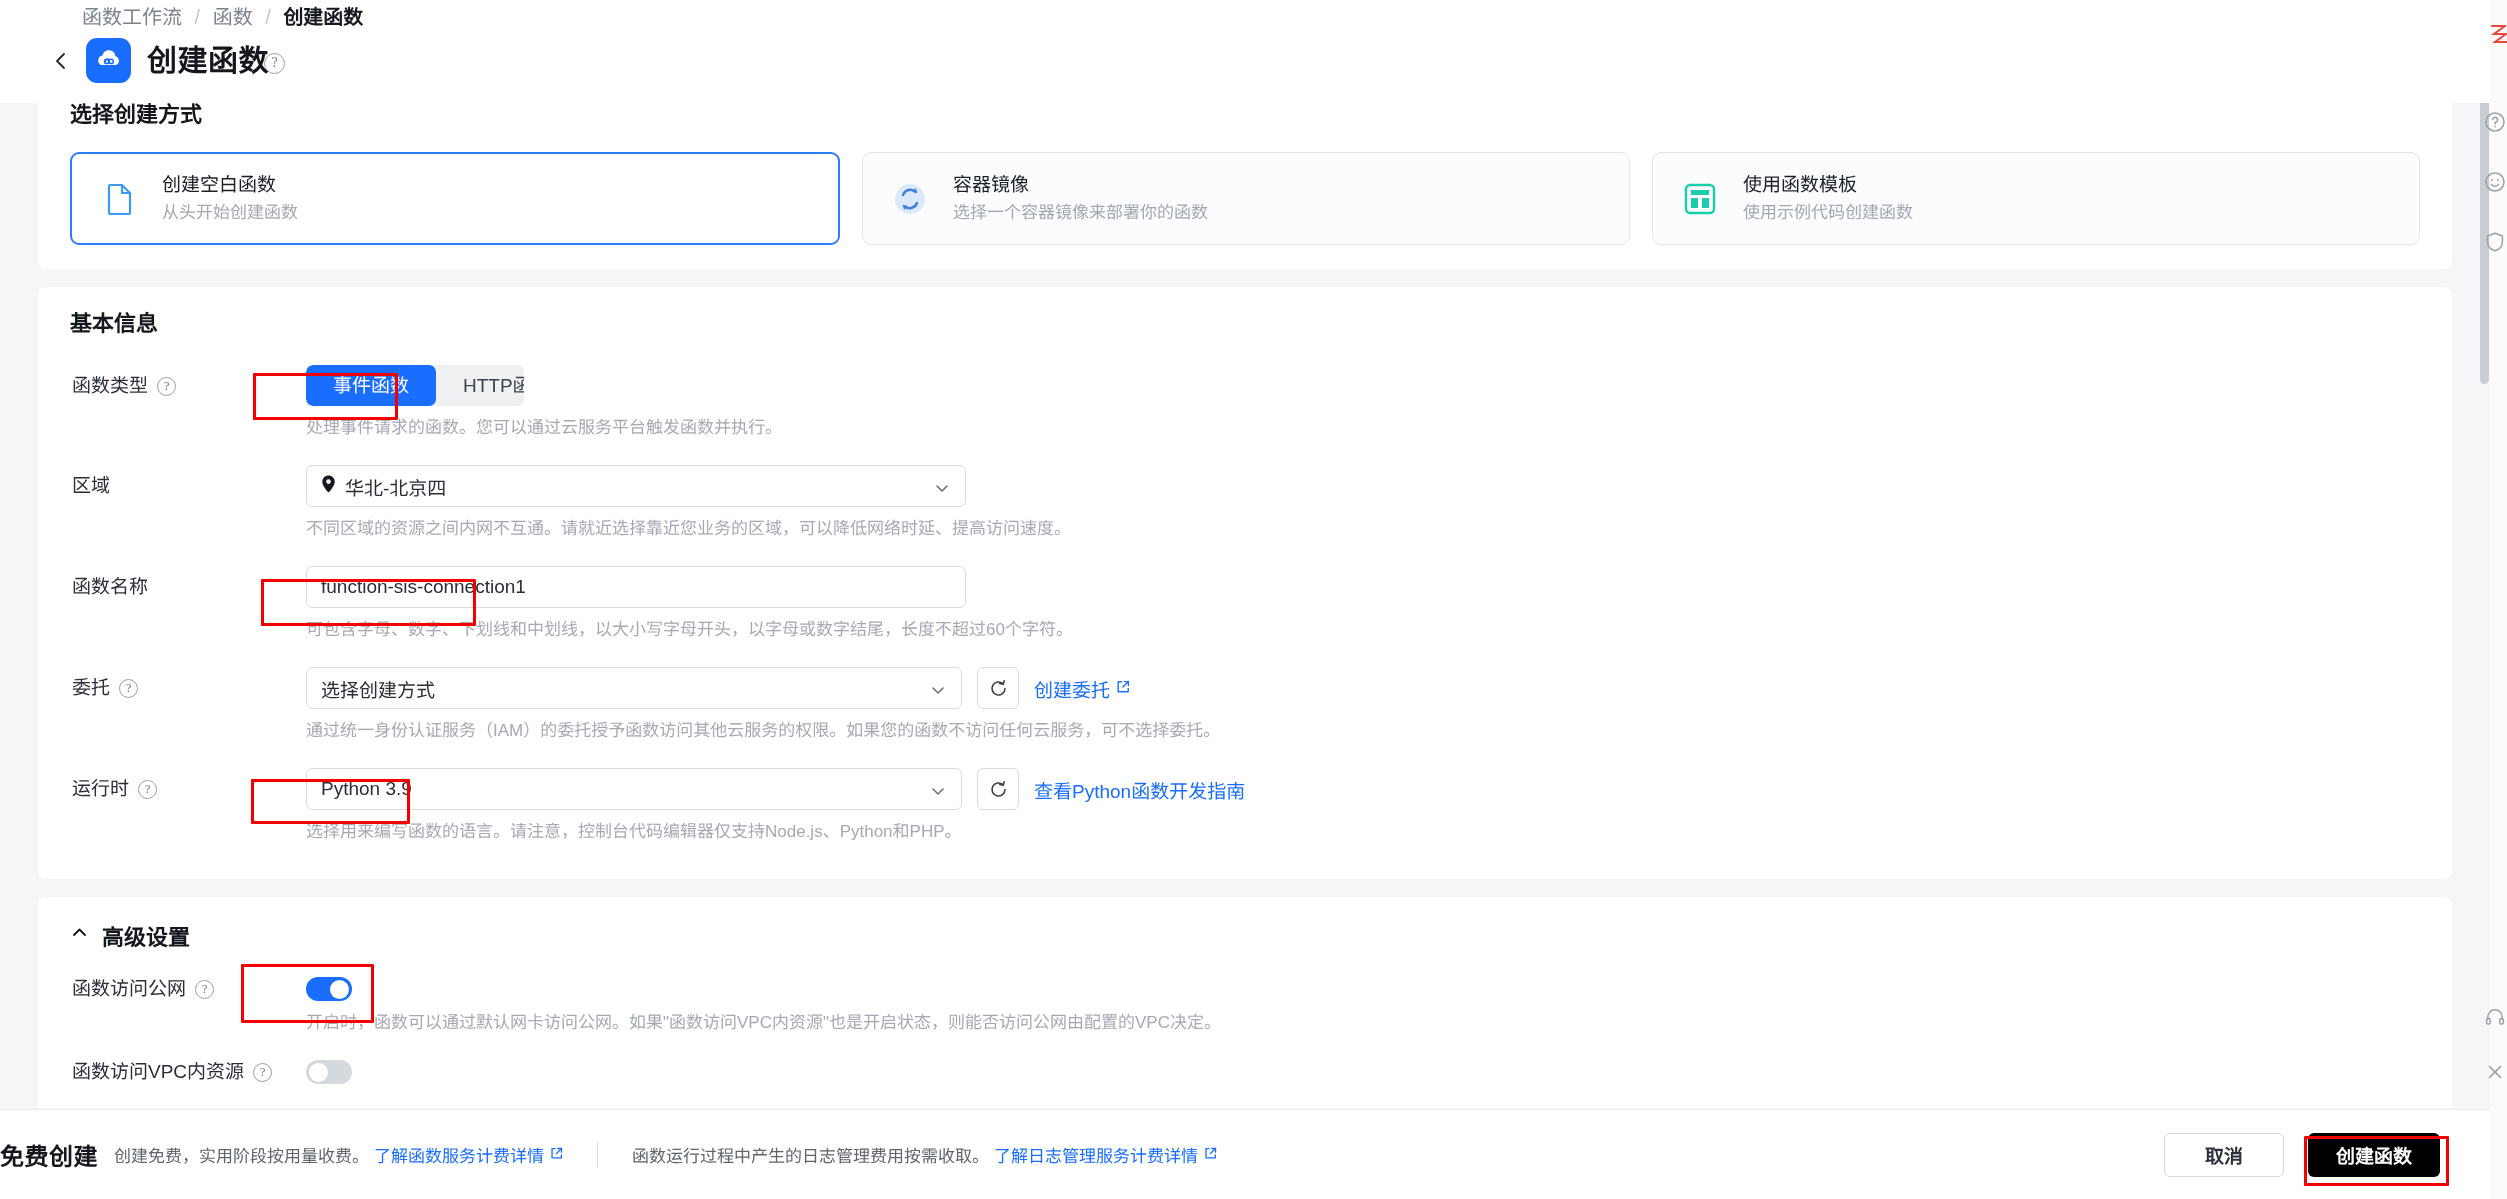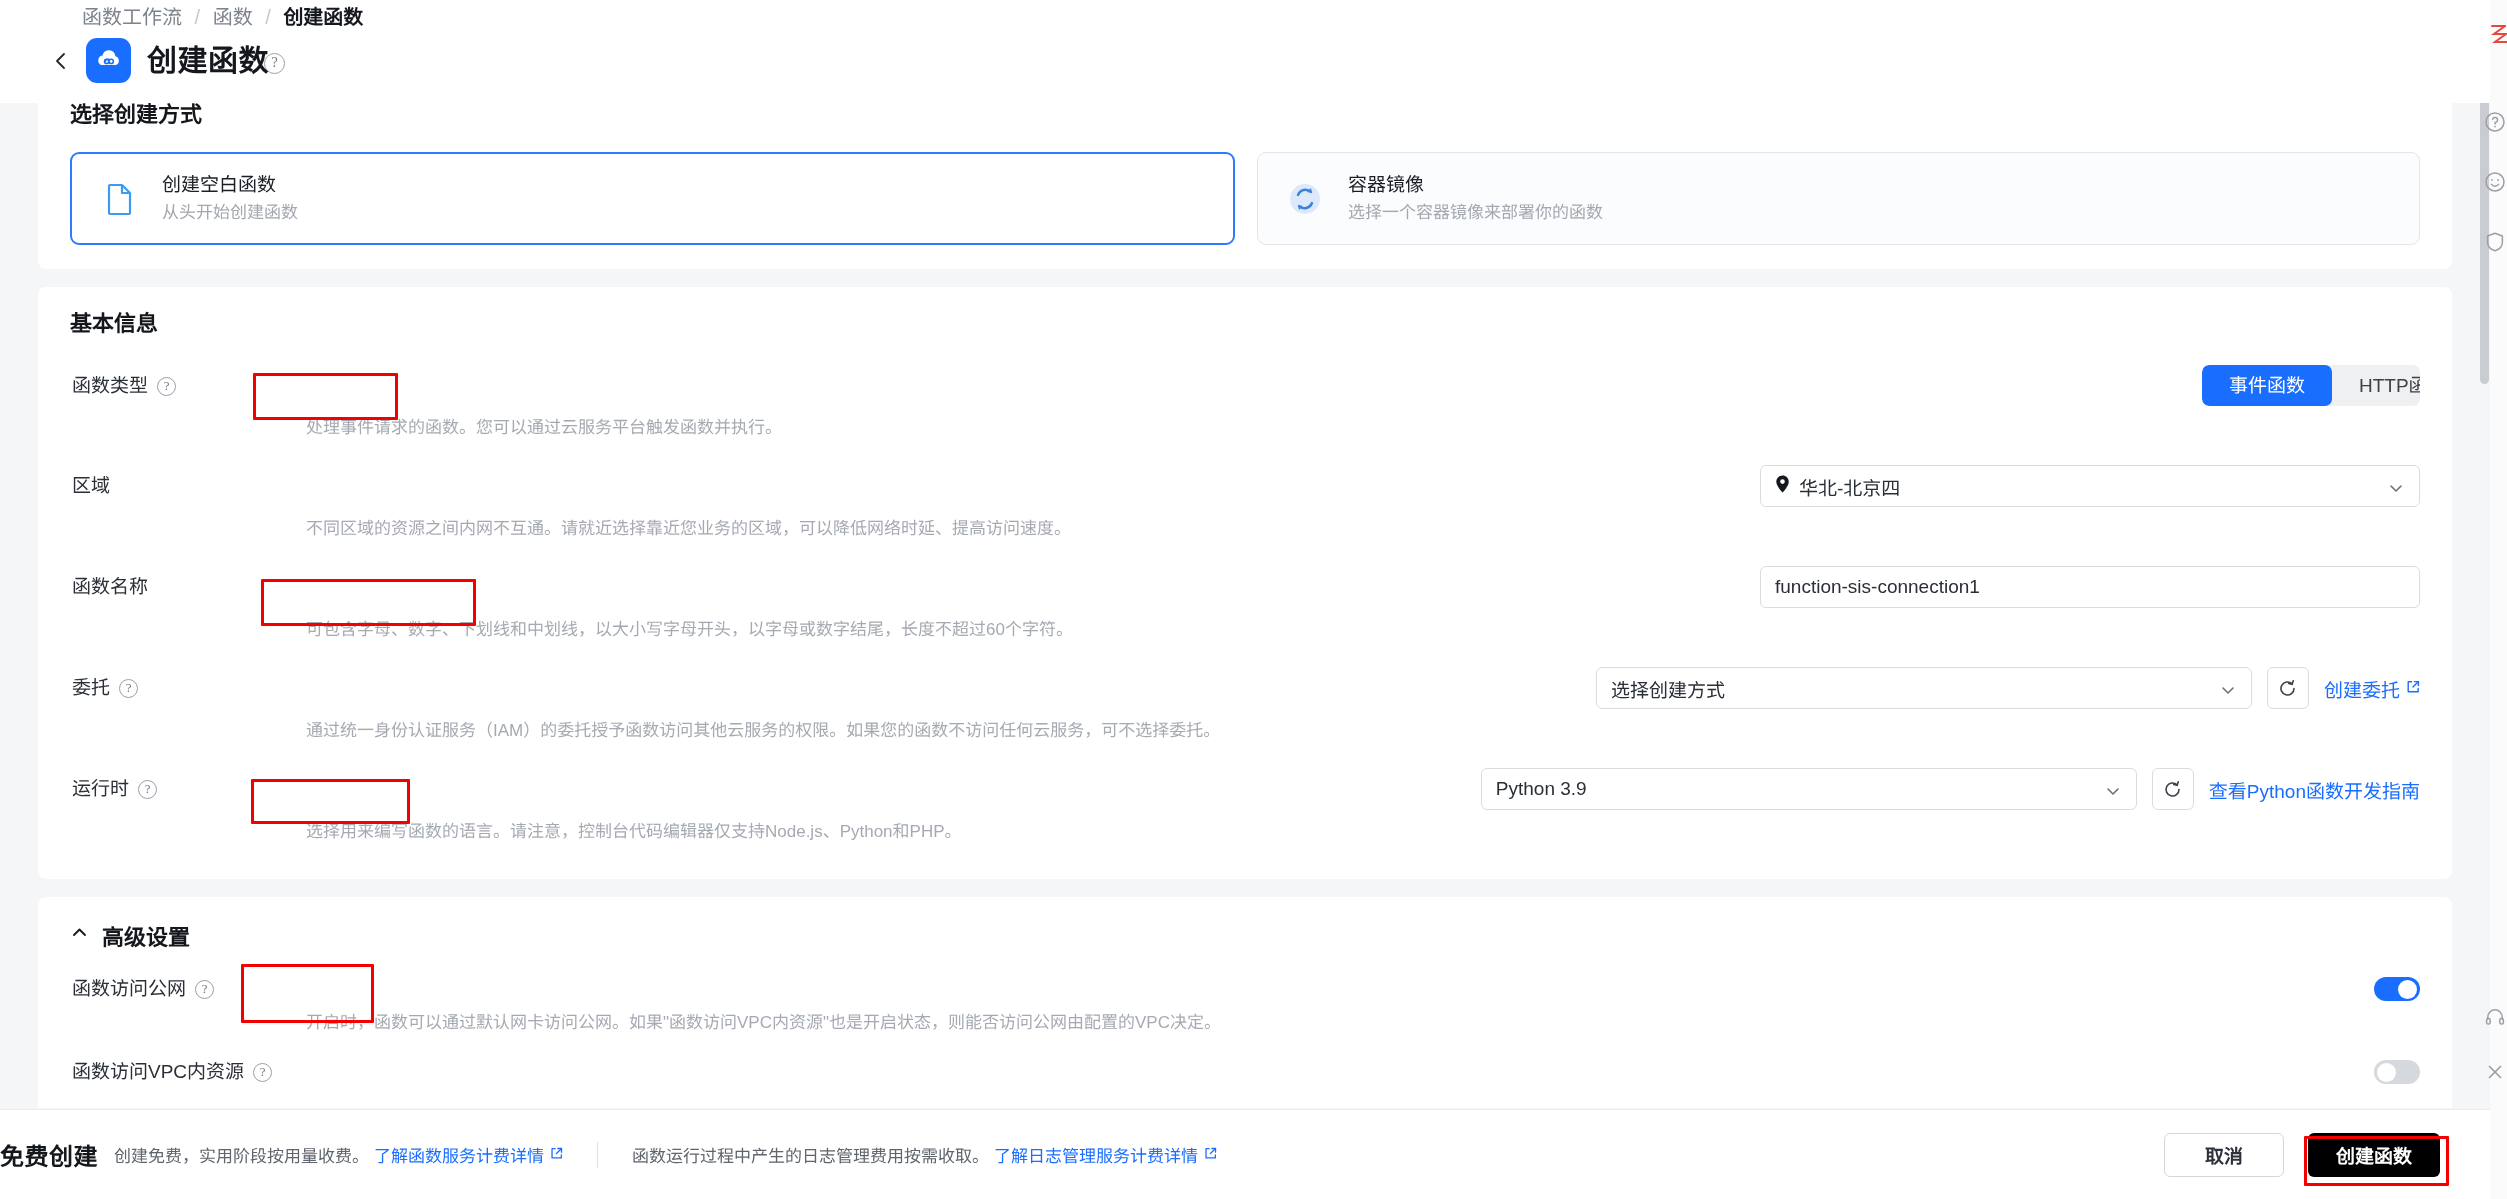--- a/index.html
+++ b/index.html
@@ -125,21 +125,21 @@
   .form-row:first-of-type { margin-top: 22px; }
   .form-label {
     width: 236px; flex: 0 0 236px;
     font-size: 19px; color: #2b3038;
     line-height: 42px;
     display: flex; align-items: center; gap: 9px;
     padding-left: 2px;
   }
   .form-label .help-ico { width: 19px; height: 19px; font-size: 13px; line-height: 16px; }
   .form-field { flex: 1 1 auto; display: flex; flex-direction: column; }
-  .field-line { display: flex; align-items: center; gap: 15px; justify-content: flex-end; }
+  .field-line { display: flex; align-items: center; gap: 15px; }
 
   .hint {
     font-size: 17px; color: #a5aab2; line-height: 22px;
     margin-top: 11px;
   }
 
   
   .segmented {
     display: inline-flex; background: #eef0f2; border-radius: 7px;
     padding: 0; overflow: hidden; height: 41px; width: 218px;
@@ -319,20 +319,34 @@
                 <path d="M27 10 l1 5 l-5 -1 z" fill="#3f7fe0"></path>
                 <path d="M15 32 l-1 -5 l5 1 z" fill="#3f7fe0"></path>
               </svg>
             </div>
             <div class="card-txt">
               <div class="card-title">容器镜像</div>
               <div class="card-sub">选择一个容器镜像来部署你的函数</div>
             </div>
           </div>
 
+          <div class="card">
+            <div class="card-icon">
+              <svg width="42" height="42" viewBox="0 0 42 42" fill="none" stroke="#19cdad" stroke-width="2.4">
+                <rect x="7" y="7" width="28" height="28" rx="4"></rect>
+                <rect x="12" y="12" width="18" height="5" fill="#19cdad" stroke="none"></rect>
+                <rect x="12" y="20" width="7" height="10" fill="#19cdad" stroke="none"></rect>
+                <rect x="23" y="20" width="7" height="10" fill="#19cdad" stroke="none"></rect>
+              </svg>
+            </div>
+            <div class="card-txt">
+              <div class="card-title">使用函数模板</div>
+              <div class="card-sub">使用示例代码创建函数</div>
+            </div>
+          </div>
 
         </div>
       </div>
 
       <div class="panel panel-basic">
         <div class="section-label" style="padding-top:0">基本信息</div>
 
         <div class="form-row">
           <div class="form-label">
             <span>函数类型</span>

